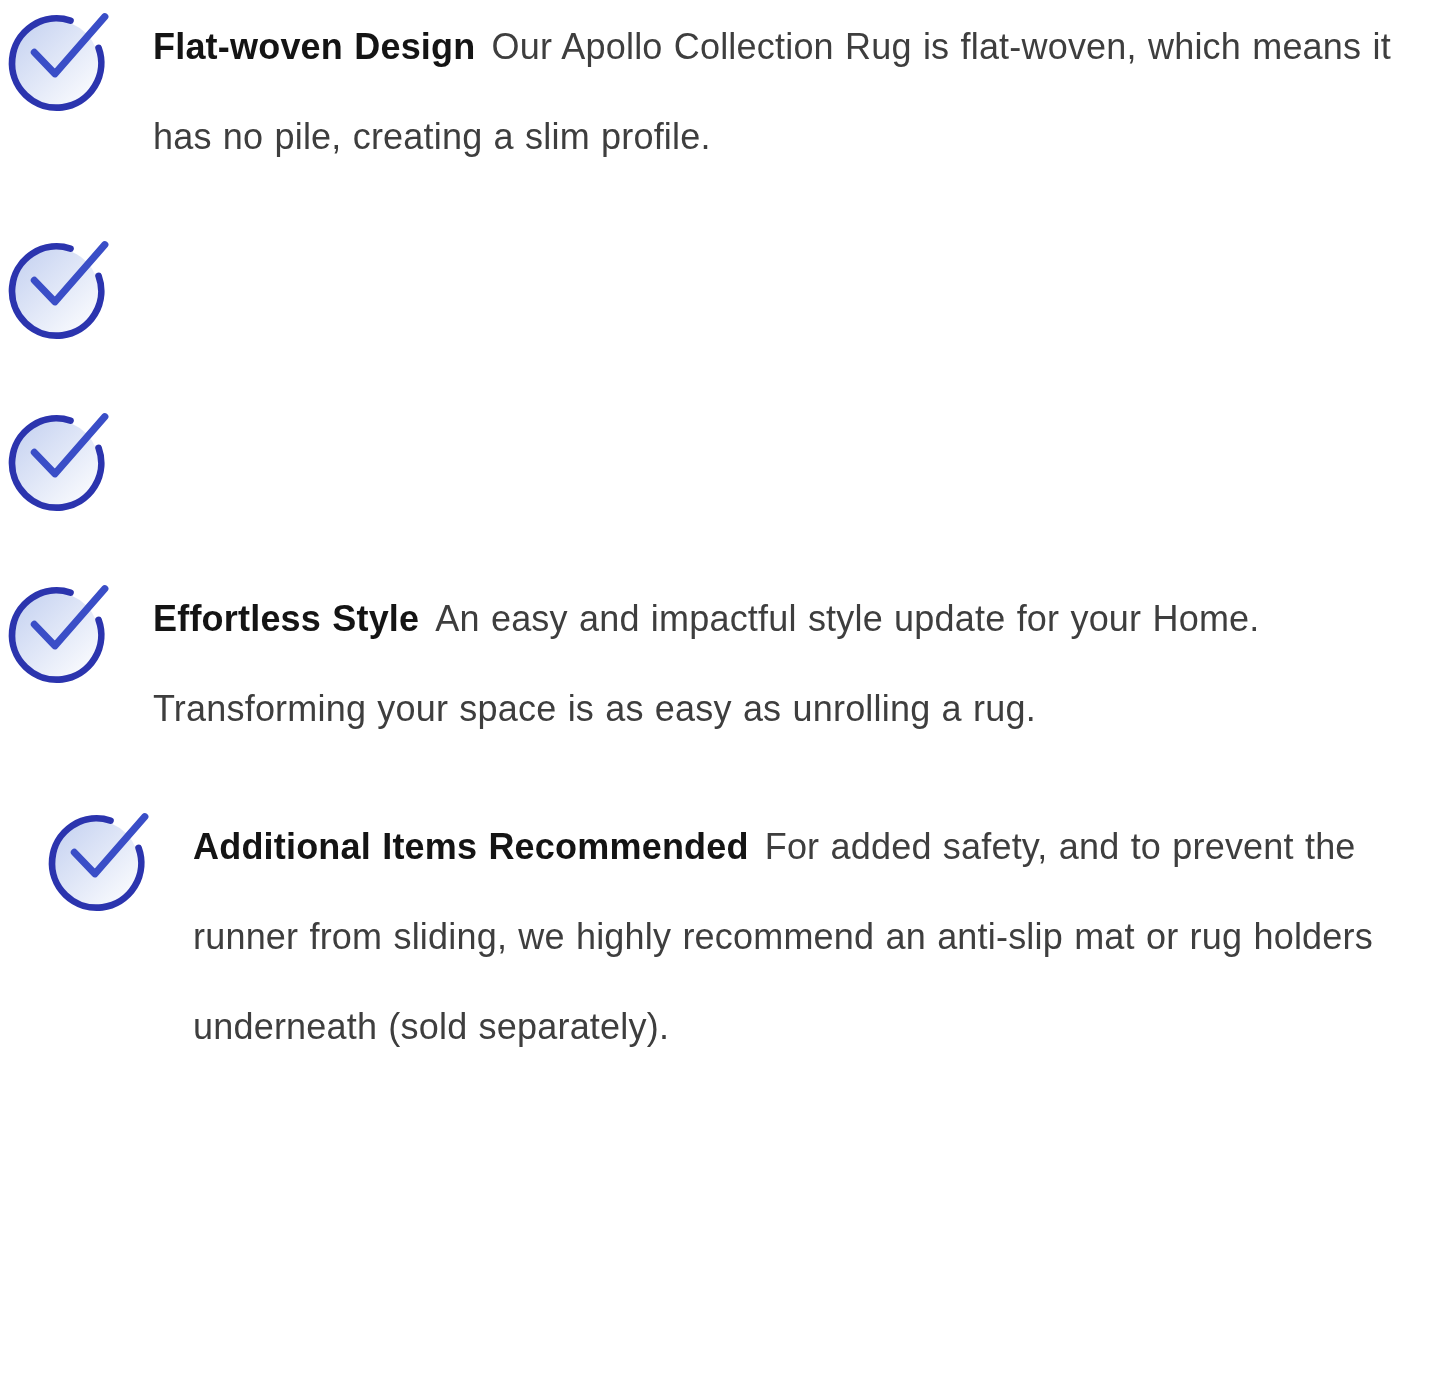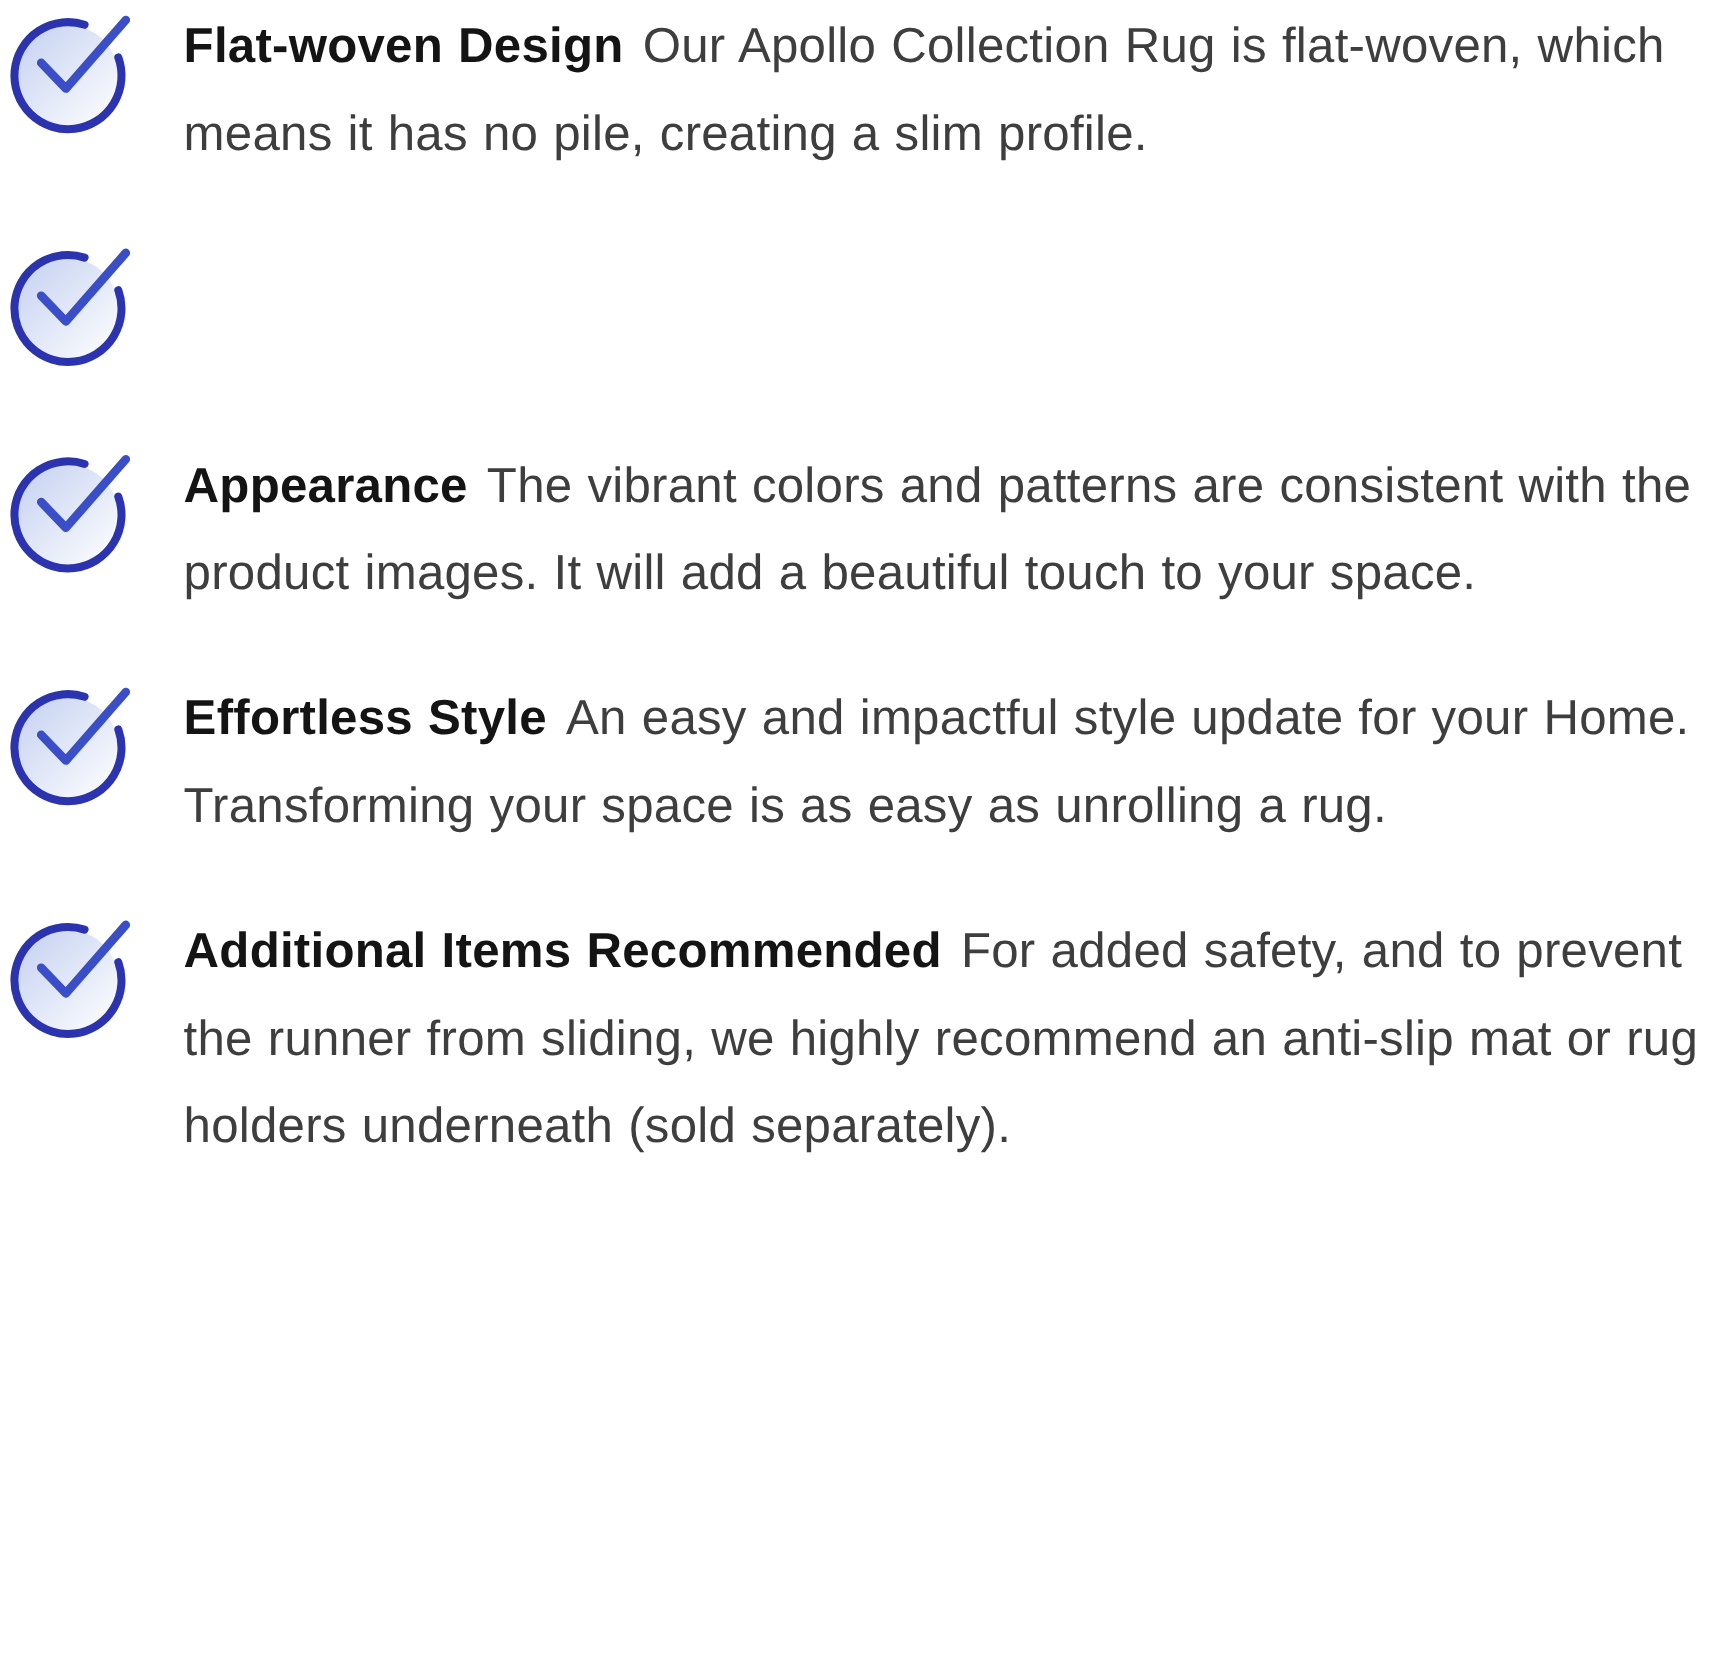--- a/index.html
+++ b/index.html
@@ -18,39 +18,40 @@
     width: 1445px;
     padding-top: 2px;
   }
   .feature-row {
     display: flex;
     align-items: flex-start;
     margin-bottom: 48px;
   }
   .feature-row:last-child {
     margin-bottom: 12px;
+    padding-left: 40px;
   }
   .icon-wrap {
     flex: none;
     width: 116px;
     height: 124px;
     margin-left: 4px;
     display: block;
   }
   .icon-wrap svg {
     display: block;
     width: 116px;
     height: 124px;
   }
   .feature-text {
     margin: 0;
     margin-left: 33px;
     max-width: 1295px;
-    font-size: 41px;
-    line-height: 73px;
+    font-size: 36px;
+    line-height: 90px;
     color: #3e3e3e;
     letter-spacing: 0.2px;
     word-spacing: 1px;
   }
   .feature-heading {
     font-weight: 700;
     color: #141414;
     margin-right: 16px;
   }
   .svg-defs {
@@ -96,21 +97,20 @@
     </span>
   </div>
 
 
   <div class="feature-row">
     <span class="icon-wrap">
       <svg>
           <use href="#checkSymbol"></use>
         </svg>
     </span>
-    <p class="feature-text"><strong class="feature-heading">Appearance</strong><span>The vibrant colors and patterns are consistent with the product images. It will add a beautiful touch to your space.</span></p>
   </div>
 
 
   <div class="feature-row">
     <span class="icon-wrap">
       <svg>
           <use href="#checkSymbol"></use>
         </svg>
     </span>
     <p class="feature-text"><strong class="feature-heading">Effortless Style</strong><span>An easy and impactful style update for your Home. Transforming your space is as easy as unrolling a rug.</span></p>

